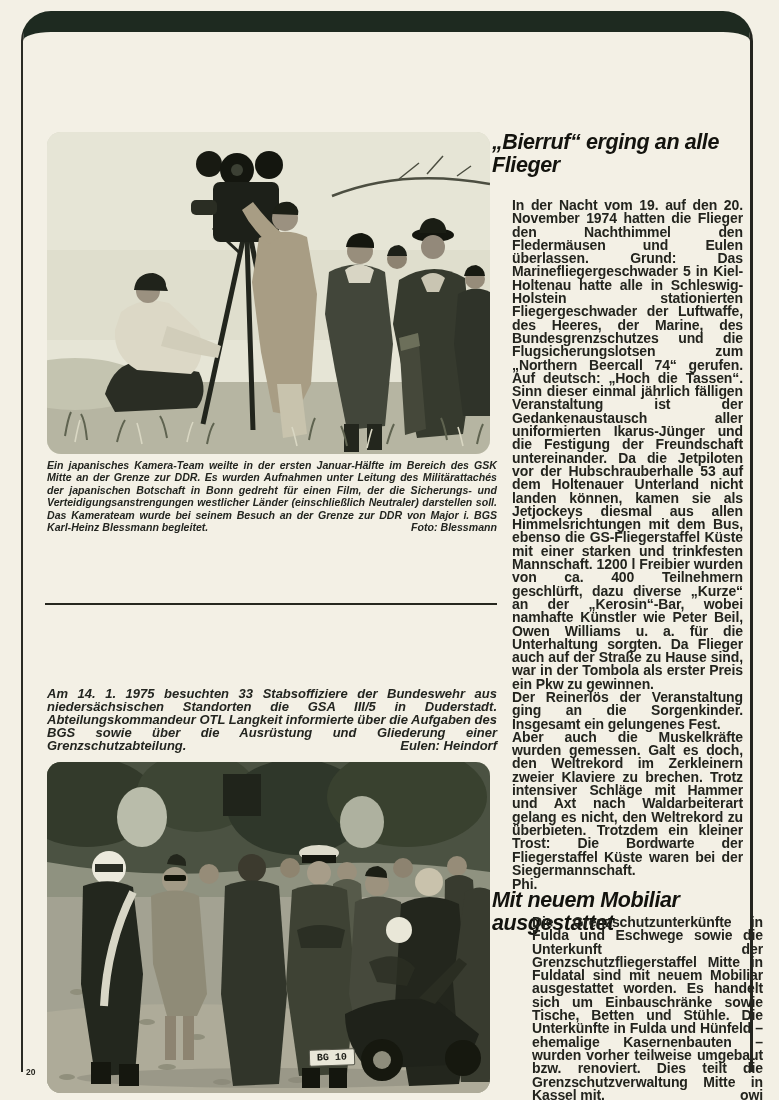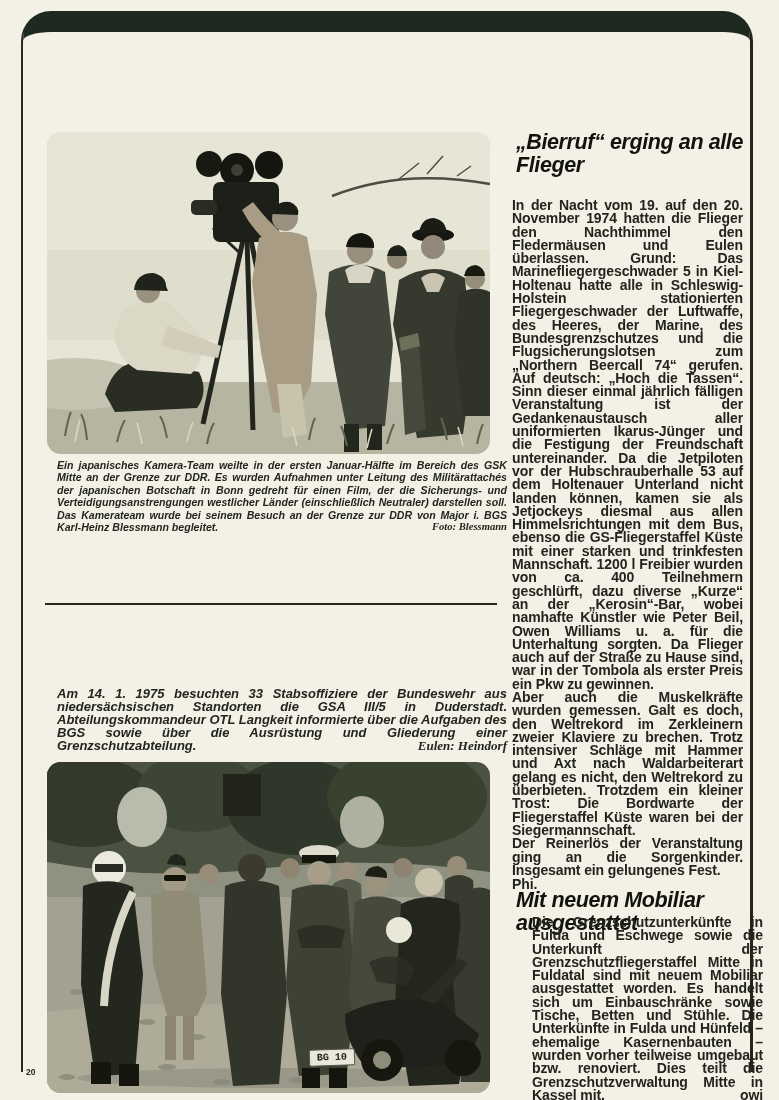--- a/index.html
+++ b/index.html
@@ -25,38 +25,38 @@
   }
   .photo{
     position:absolute;left:47px;width:443px;
     border-radius:14px;overflow:hidden;
     background:#d8d7c7;
   }
   .photo1{top:132px;height:322px;}
   .photo2{top:762px;height:331px;}
   .photo svg{display:block;width:100%;height:100%;}
   .caption{
-    position:absolute;left:57px;width:450px;margin:0;
+    position:absolute;left:47px;width:450px;margin:0;
     font-size:10.6px;line-height:12.4px;
     font-weight:bold;font-style:italic;
     text-align:justify;color:#232520;
   }
   .caption1{top:459px;}
   .caption2{top:687px;font-size:13px;line-height:13px;}
-  .credit{float:right;padding-left:10px;font-family:Liberation Serif, serif;}
+  .credit{float:right;padding-left:10px;}
   .divider{
     position:absolute;left:45px;top:603px;width:452px;height:2px;
     background:#26271f;
   }
   .pagenum{
     position:absolute;left:26px;top:1067px;
     font-size:8.5px;font-weight:bold;color:#26261f;
   }
   .headline{
-    position:absolute;left:516px;width:240px;margin:0;
+    position:absolute;left:492px;width:240px;margin:0;
     font-size:21.5px;line-height:22.5px;
     font-weight:bold;font-style:italic;
     letter-spacing:-0.4px;color:#13130e;
   }
   .headline1{top:131px;}
   .headline2{top:852px;margin-top:37px;}
   .artbody{
     position:absolute;left:512px;width:231px;
     font-size:14px;line-height:13.3px;font-weight:bold;
     text-align:justify;color:#23241e;
@@ -260,22 +260,22 @@
       <circle cx="416" cy="296" r="18" fill="#16180f"></circle>
     </svg>
     <div class="plate">BG 10</div>
   </div>
 
   <div class="pagenum">20</div>
 
   <h2 class="headline headline1">„Bierruf“ erging an alle Flieger</h2>
   <div class="artbody artbody1">
     <p>In der Nacht vom 19. auf den 20. November 1974 hatten die Flieger den Nachthimmel den Fledermäusen und Eulen überlassen. Grund: Das Marinefliegergeschwader 5 in Kiel-Holtenau hatte alle in Schleswig-Holstein stationierten Fliegergeschwader der Luftwaffe, des Heeres, der Marine, des Bundesgrenzschutzes und die Flugsicherungslotsen zum „Northern Beercall 74“ gerufen. Auf deutsch: „Hoch die Tassen“. Sinn dieser einmal jährlich fälligen Veranstaltung ist der Gedankenaustausch aller uniformierten Ikarus-Jünger und die Festigung der Freundschaft untereinander. Da die Jetpiloten vor der Hubschrauberhalle 53 auf dem Holtenauer Unterland nicht landen können, kamen sie als Jetjockeys diesmal aus allen Himmelsrichtungen mit dem Bus, ebenso die GS-Fliegerstaffel Küste mit einer starken und trinkfesten Mannschaft. 1200 l Freibier wurden von ca. 400 Teilnehmern geschlürft, dazu diverse „Kurze“ an der „Kerosin“-Bar, wobei namhafte Künstler wie Peter Beil, Owen Williams u. a. für die Unterhaltung sorgten. Da Flieger auch auf der Straße zu Hause sind, war in der Tombola als erster Preis ein Pkw zu gewinnen.</p>
+    <p>Der Reinerlös der Veranstaltung ging an die Sorgenkinder. Insgesamt ein gelungenes Fest.</p>
     <p>Aber auch die Muskelkräfte wurden gemessen. Galt es doch, den Weltrekord im Zerkleinern zweier Klaviere zu brechen. Trotz intensiver Schläge mit Hammer und Axt nach Waldarbeiterart gelang es nicht, den Weltrekord zu überbieten. Trotzdem ein kleiner Trost: Die Bordwarte der Fliegerstaffel Küste waren bei der Siegermannschaft.</p>
-    <p>Der Reinerlös der Veranstaltung ging an die Sorgenkinder. Insgesamt ein gelungenes Fest.</p>
     <p class="sig-line">Phi.</p>
   </div>
 
   <h2 class="headline headline2">Mit neuem Mobiliar ausgestattet</h2>
   <div class="artbody artbody2">
     <p><span>Die Grenzschutzunterkünfte in Fulda und Eschwege sowie die Unterkunft der Grenzschutzfliegerstaffel Mitte in Fuldatal sind mit neuem Mobiliar ausgestattet worden. Es handelt sich um Einbauschränke sowie Tische, Betten und Stühle. Die Unterkünfte in Fulda und Hünfeld – ehemalige Kasernenbauten – wurden vorher teilweise umgebaut bzw. renoviert. Dies teilt die Grenzschutzverwaltung Mitte in Kassel mit.</span><span class="sig-inline">owi</span></p>
   </div>
 
 </div>
 

